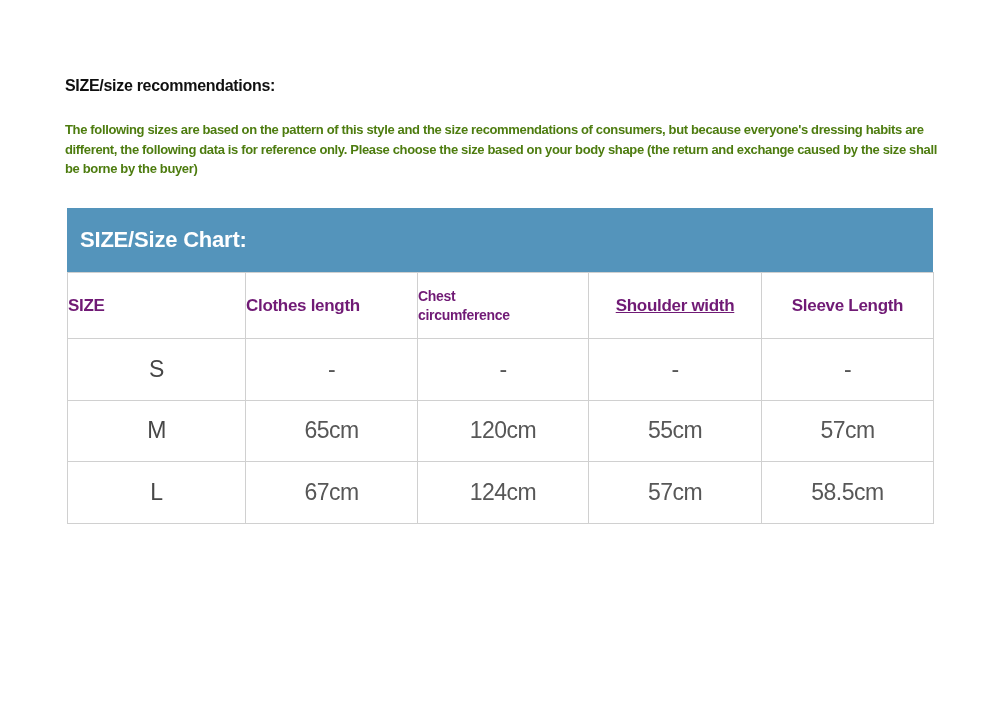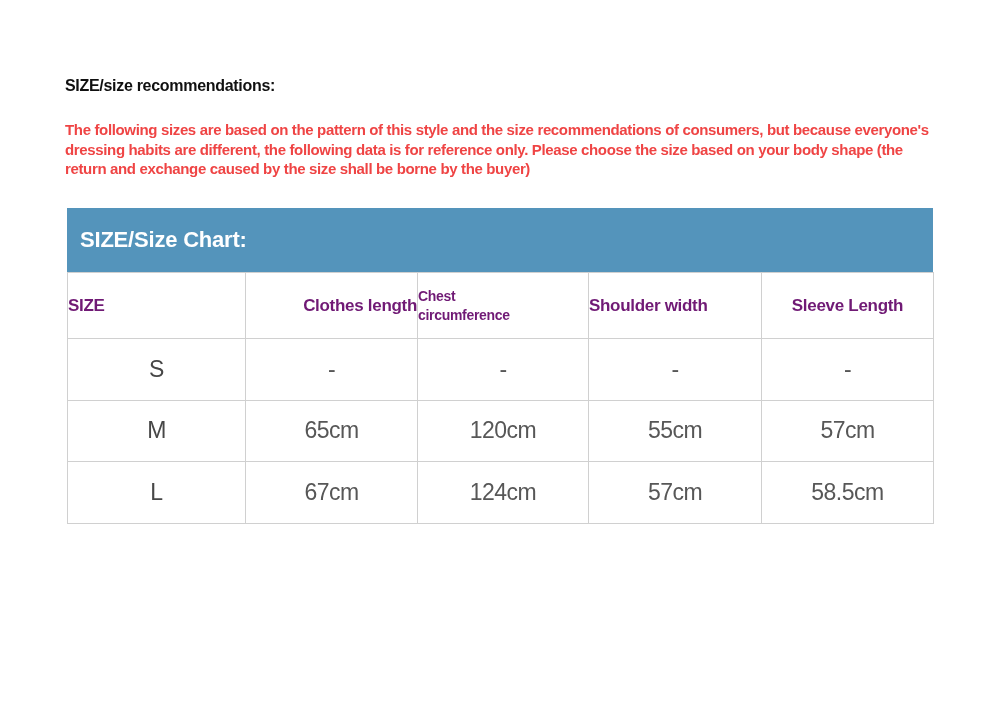--- a/index.html
+++ b/index.html
@@ -22,25 +22,25 @@
     font-size: 16px;
     font-weight: bold;
     letter-spacing: -0.3px;
     color: #101010;
   }
   .disclaimer {
     position: absolute;
     left: 65px;
     top: 120px;
     width: 872px;
-    font-size: 15px;
+    font-size: 13px;
     font-weight: bold;
     line-height: 19.5px;
     letter-spacing: -0.35px;
-    color: #ef4444;
+    color: #4d7c0f;
   }
   .banner {
     position: absolute;
     left: 67px;
     top: 208px;
     width: 866px;
     height: 64px;
     background: #5494bb;
     box-sizing: border-box;
     display: flex;
@@ -72,24 +72,24 @@
   tr.header-row { height: 66px; }
   tr.data-row { height: 61.5px; }
   th {
     color: #701a75;
     font-size: 17px;
     font-weight: bold;
     letter-spacing: -0.3px;
     vertical-align: middle;
   }
   th.col-size   { text-align: left;  padding-left: 26px; }
-  th.col-length { text-align: right; padding-right: 3px; }
+  th.col-length { text-align: left; padding-right: 3px; }
   th.col-chest  { text-align: left;  padding-left: 30px; font-size: 14px; line-height: 19px; }
   th.col-chest .wrap { display: inline-block; max-width: 112px; text-align: left; }
-  th.col-shoulder { text-align: left; }
+  th.col-shoulder { text-align: center; text-decoration: underline; }
   th.col-sleeve   { }
   td {
     text-align: center;
     vertical-align: middle;
     font-size: 23px;
     font-weight: 400;
     letter-spacing: -0.5px;
     color: #575757;
   }
   td.size-label {

